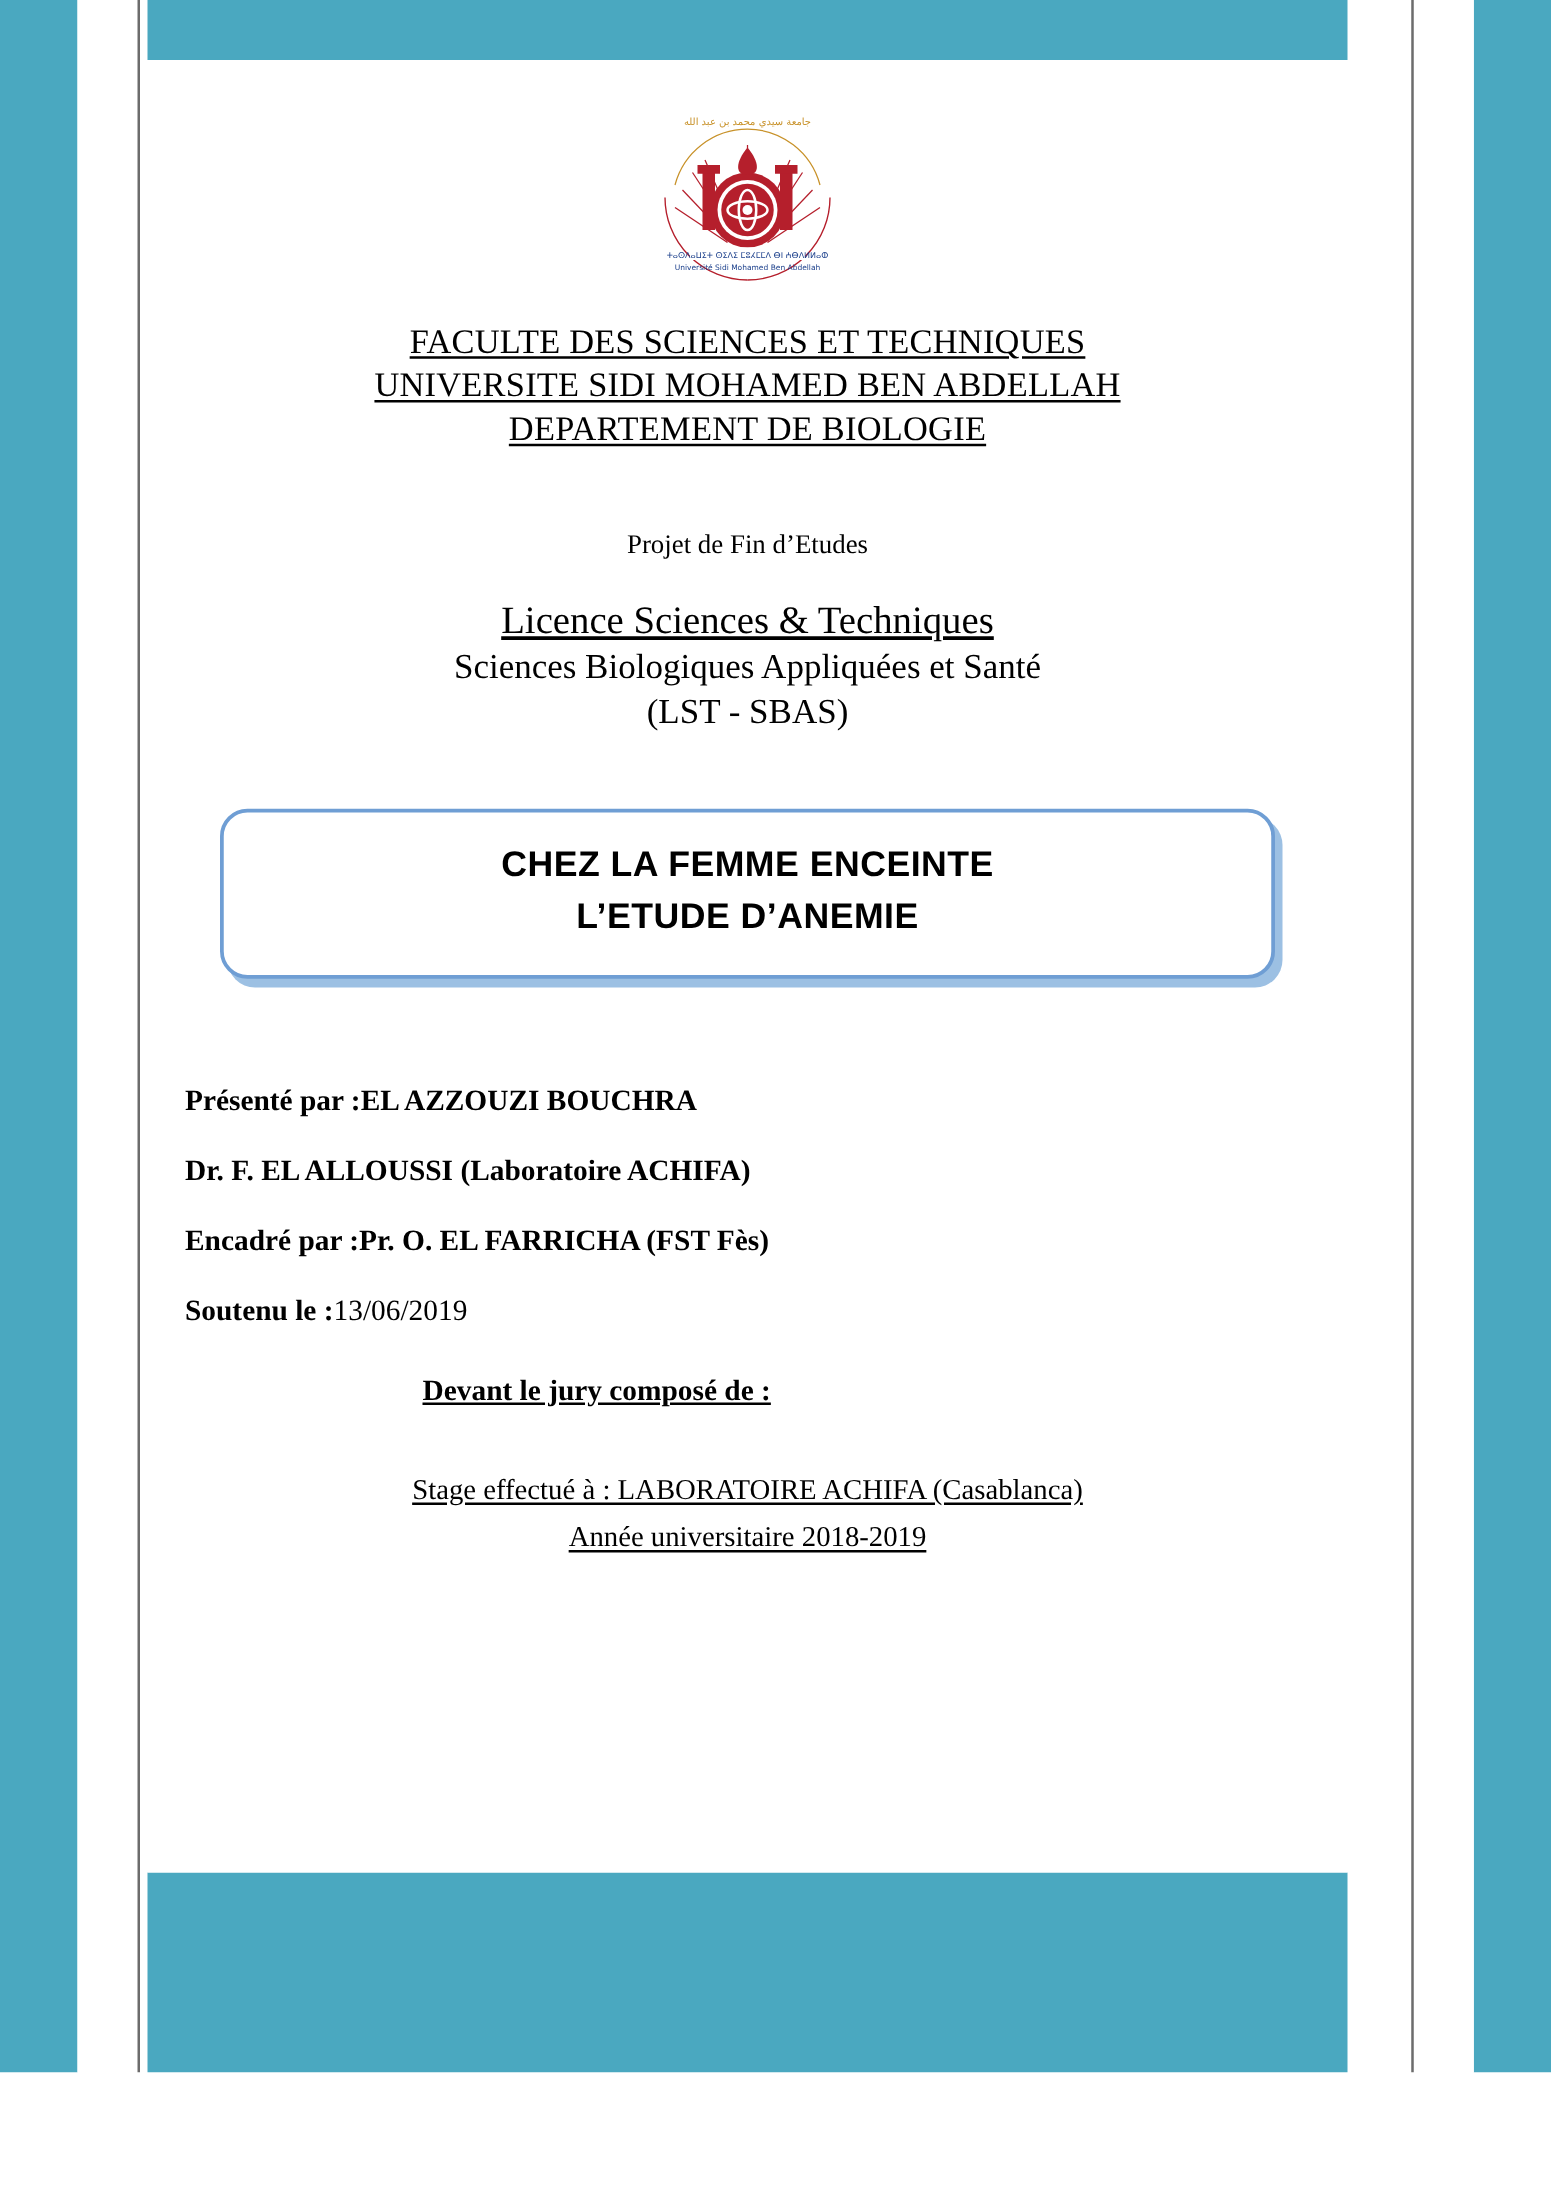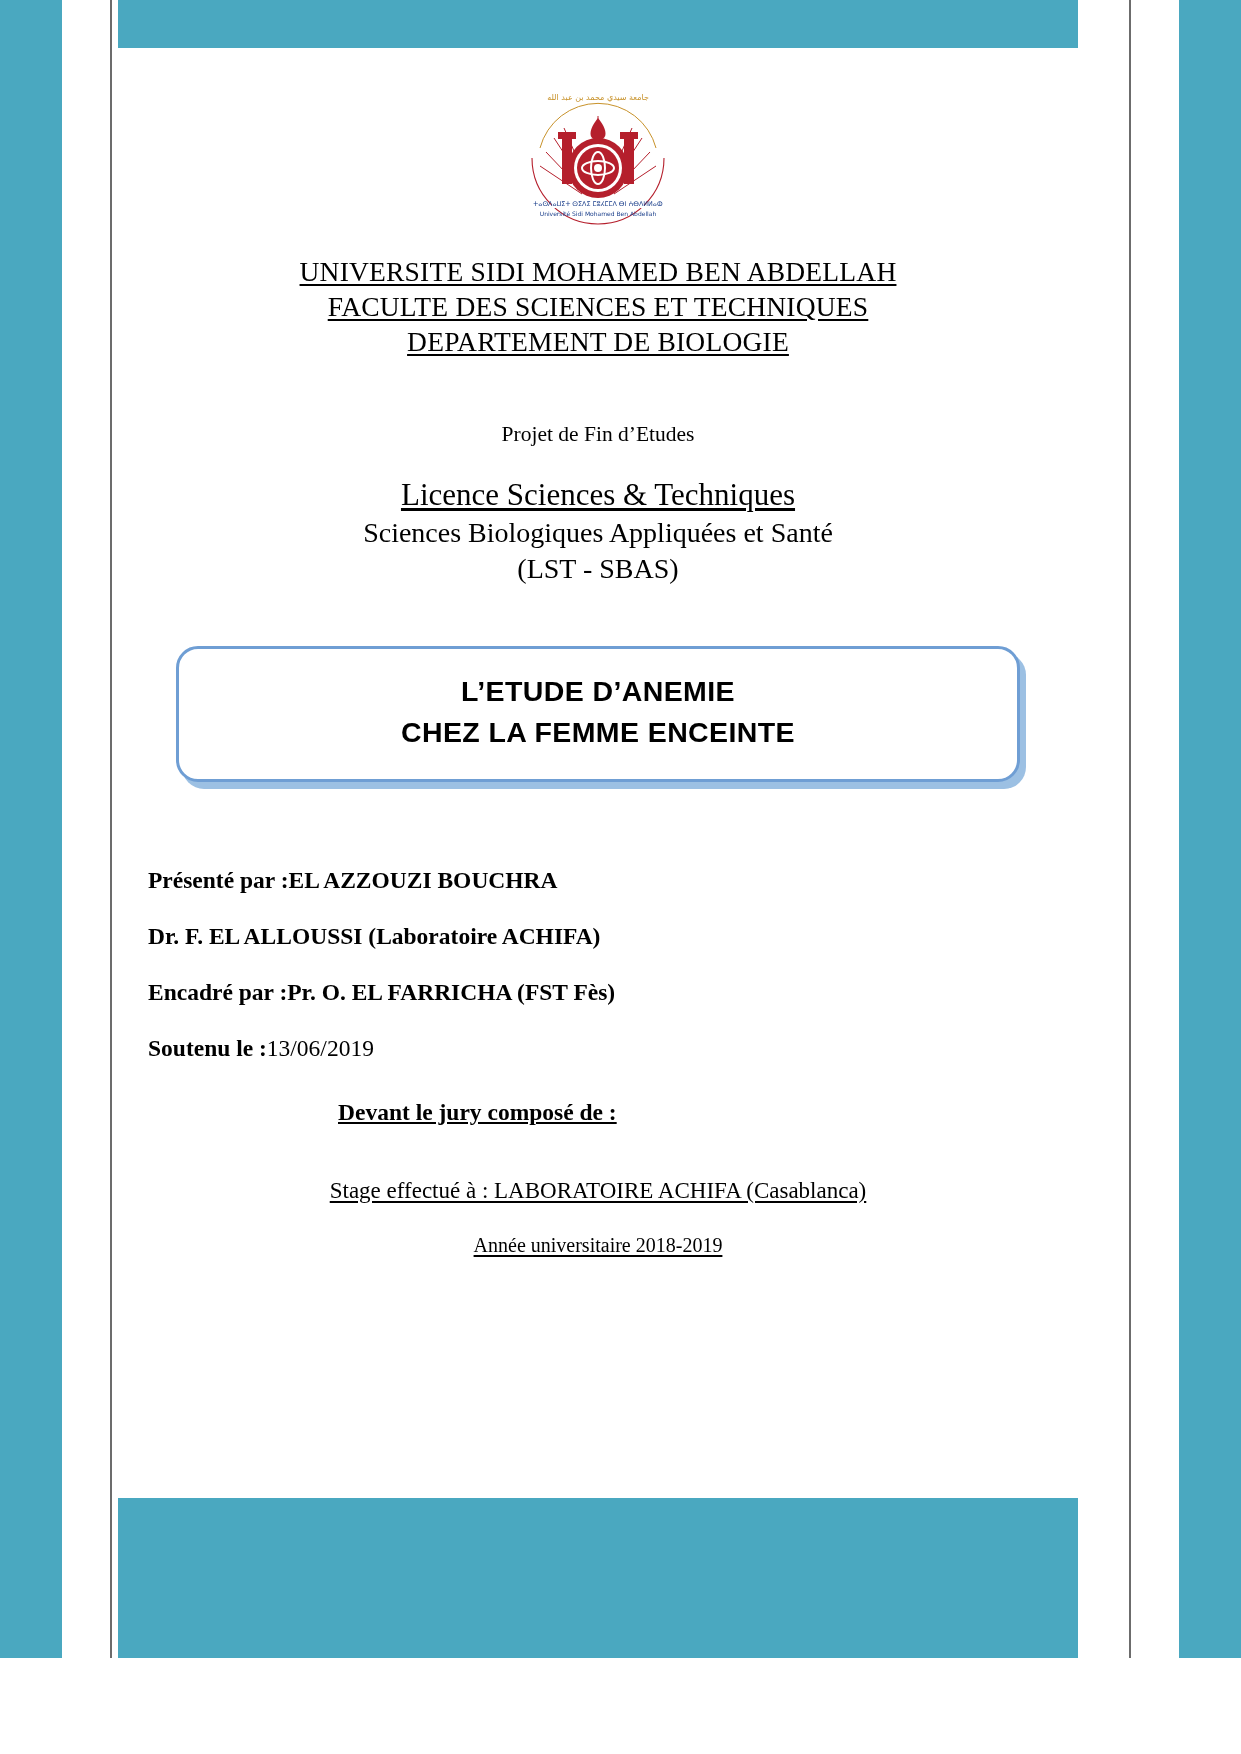--- a/index.html
+++ b/index.html
@@ -209,23 +209,23 @@
   }
 
   .stage {
     margin-top: 52px;
     text-align: center;
     font-size: 23px;
     text-decoration: underline;
     text-underline-offset: 3px;
   }
   .annee {
-    margin-top: 30px;
-    text-align: center;
-    font-size: 20px;
+    margin-top: 12px;
+    text-align: center;
+    font-size: 23px;
     text-decoration: underline;
     text-underline-offset: 3px;
   }
 </style>
 </head>
 <body>
 
 <div class="page">
 
   <div class="frame-left"></div>
@@ -278,37 +278,37 @@
 
         <path d="M80 42 C 70 54, 70 64, 80 64 C 90 64, 90 54, 80 42 Z" fill="#b51f2c"></path>
 
         <rect x="34" y="122" width="92" height="10" fill="#ffffff"></rect>
         <text x="80" y="130" font-size="6.4" fill="#1b3f8b" text-anchor="middle" font-family="'DejaVu Sans', sans-serif">ⵜⴰⵙⴷⴰⵡⵉⵜ ⵙⵉⴷⵉ ⵎⵓⵃⵎⵎⴷ ⴱⵏ ⵄⴱⴷⵍⵍⴰⵀ</text>
         <text x="80" y="140" font-size="6" fill="#1b3f8b" text-anchor="middle" font-family="'DejaVu Sans', sans-serif">Université Sidi Mohamed Ben Abdellah</text>
       </svg>
     </div>
 
     <div class="univ-block">
+      <div class="univ-line">FACULTE DES SCIENCES ET TECHNIQUES</div>
       <div class="univ-line">UNIVERSITE SIDI MOHAMED BEN ABDELLAH</div>
-      <div class="univ-line">FACULTE DES SCIENCES ET TECHNIQUES</div>
       <div class="univ-line">DEPARTEMENT DE BIOLOGIE</div>
     </div>
 
     <div class="pfe">Projet de Fin d’Etudes</div>
 
     <div class="degree-block">
       <div class="degree-main">Licence Sciences &amp; Techniques</div>
       <div class="degree-sub">Sciences Biologiques Appliquées et Santé</div>
       <div class="degree-abbr">(LST - SBAS)</div>
     </div>
 
     <div class="title-box-wrap">
       <div class="title-box">
+        <div class="title-line">CHEZ LA FEMME ENCEINTE</div>
         <div class="title-line">L’ETUDE  D’ANEMIE</div>
-        <div class="title-line">CHEZ LA FEMME ENCEINTE</div>
       </div>
     </div>
 
     <div class="meta">
       <div class="meta-row">
         <span class="meta-label">Présenté par :</span><span class="meta-value">EL AZZOUZI BOUCHRA</span>
       </div>
       <div class="meta-row">
         <span class="meta-value">Dr. F. EL ALLOUSSI (Laboratoire ACHIFA)</span>
       </div>

